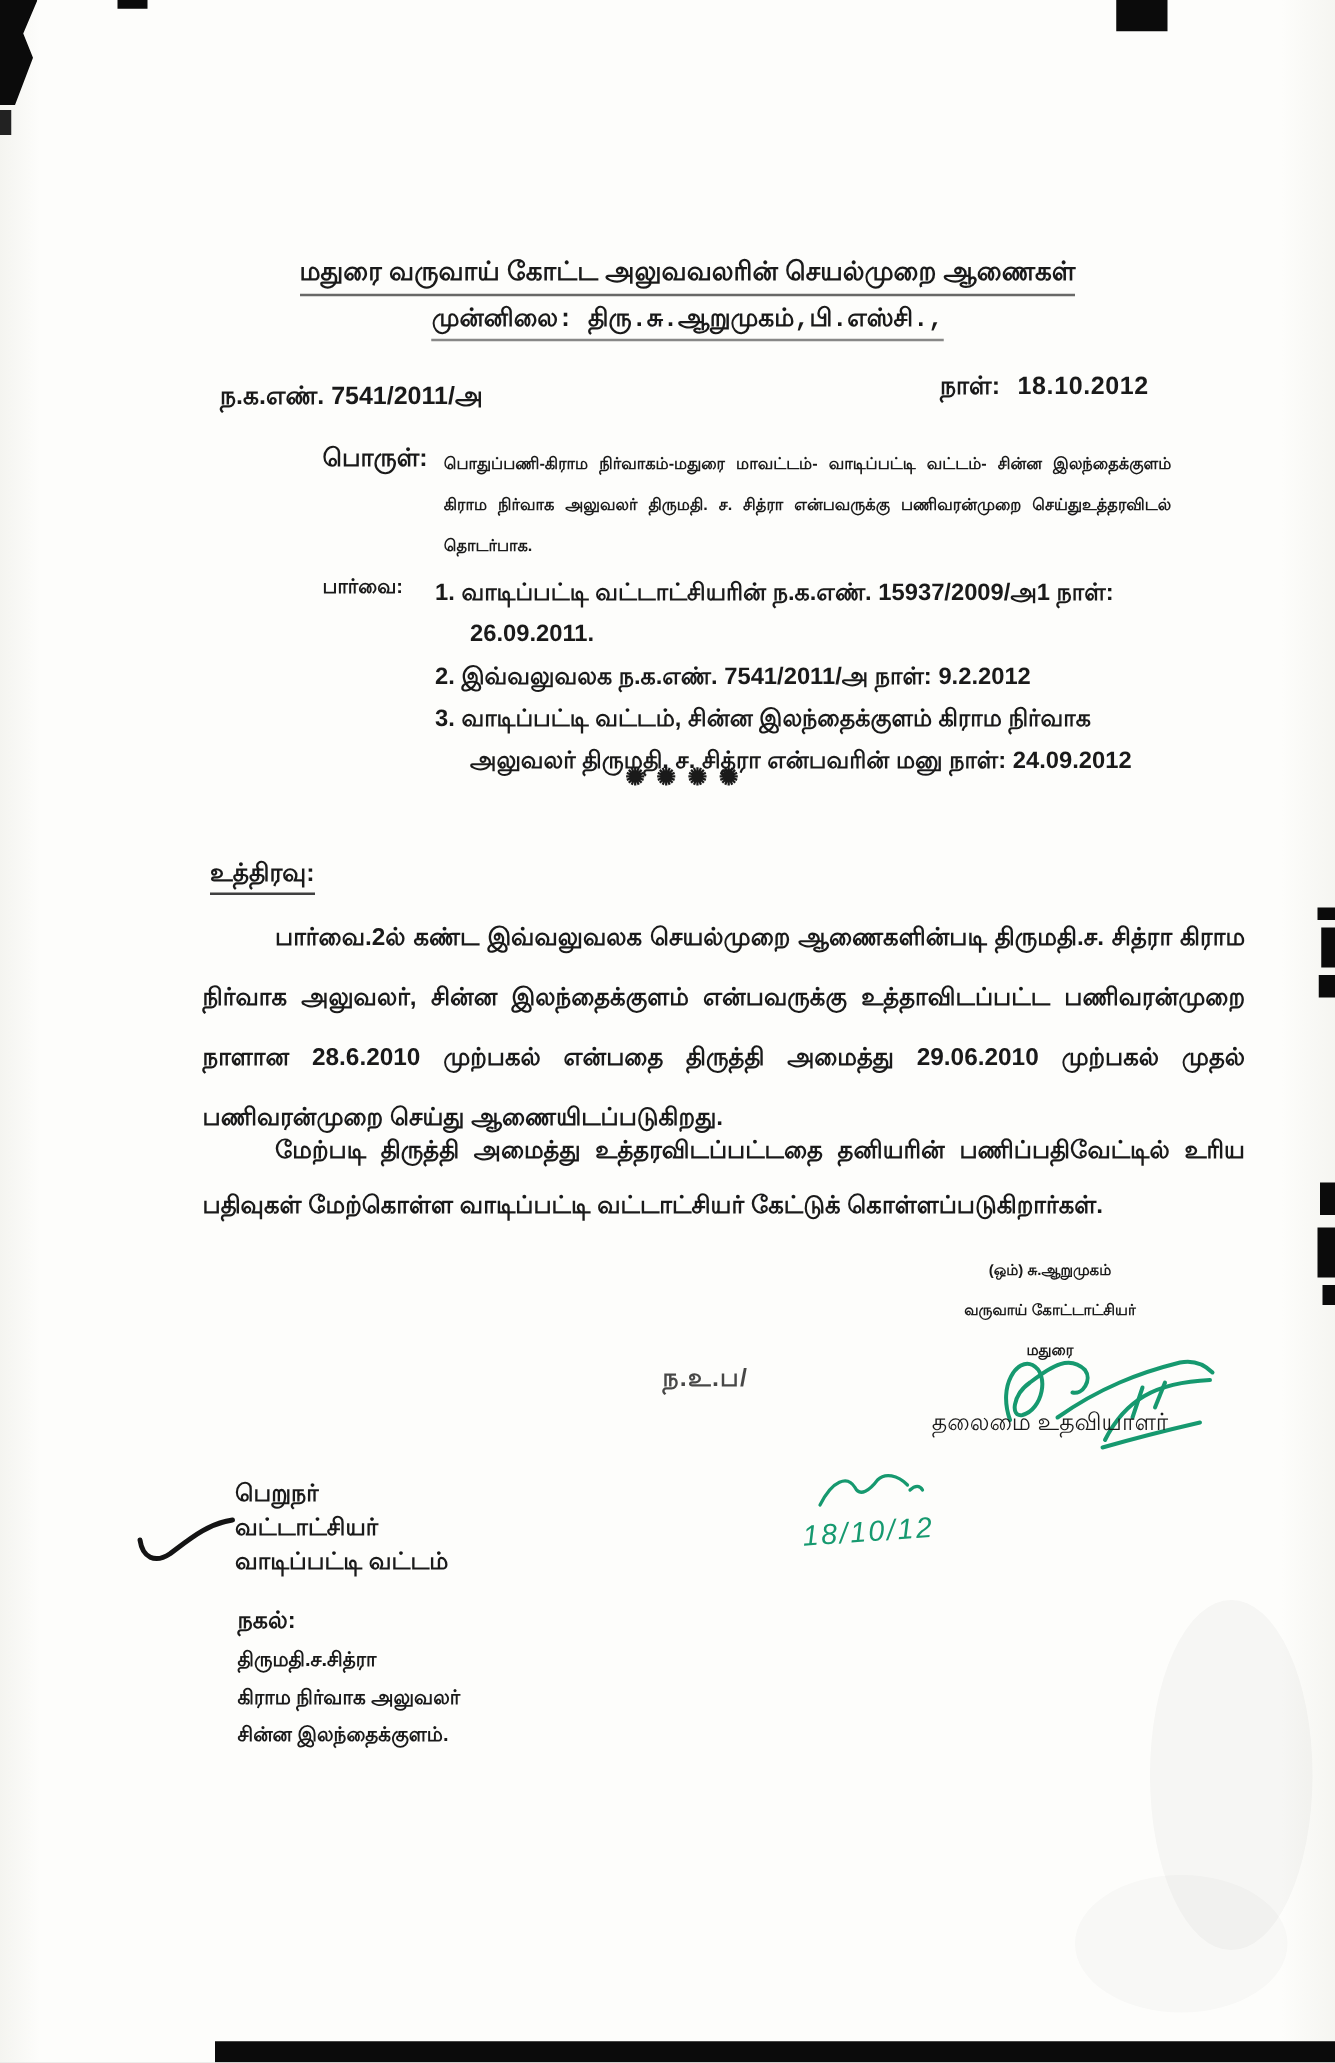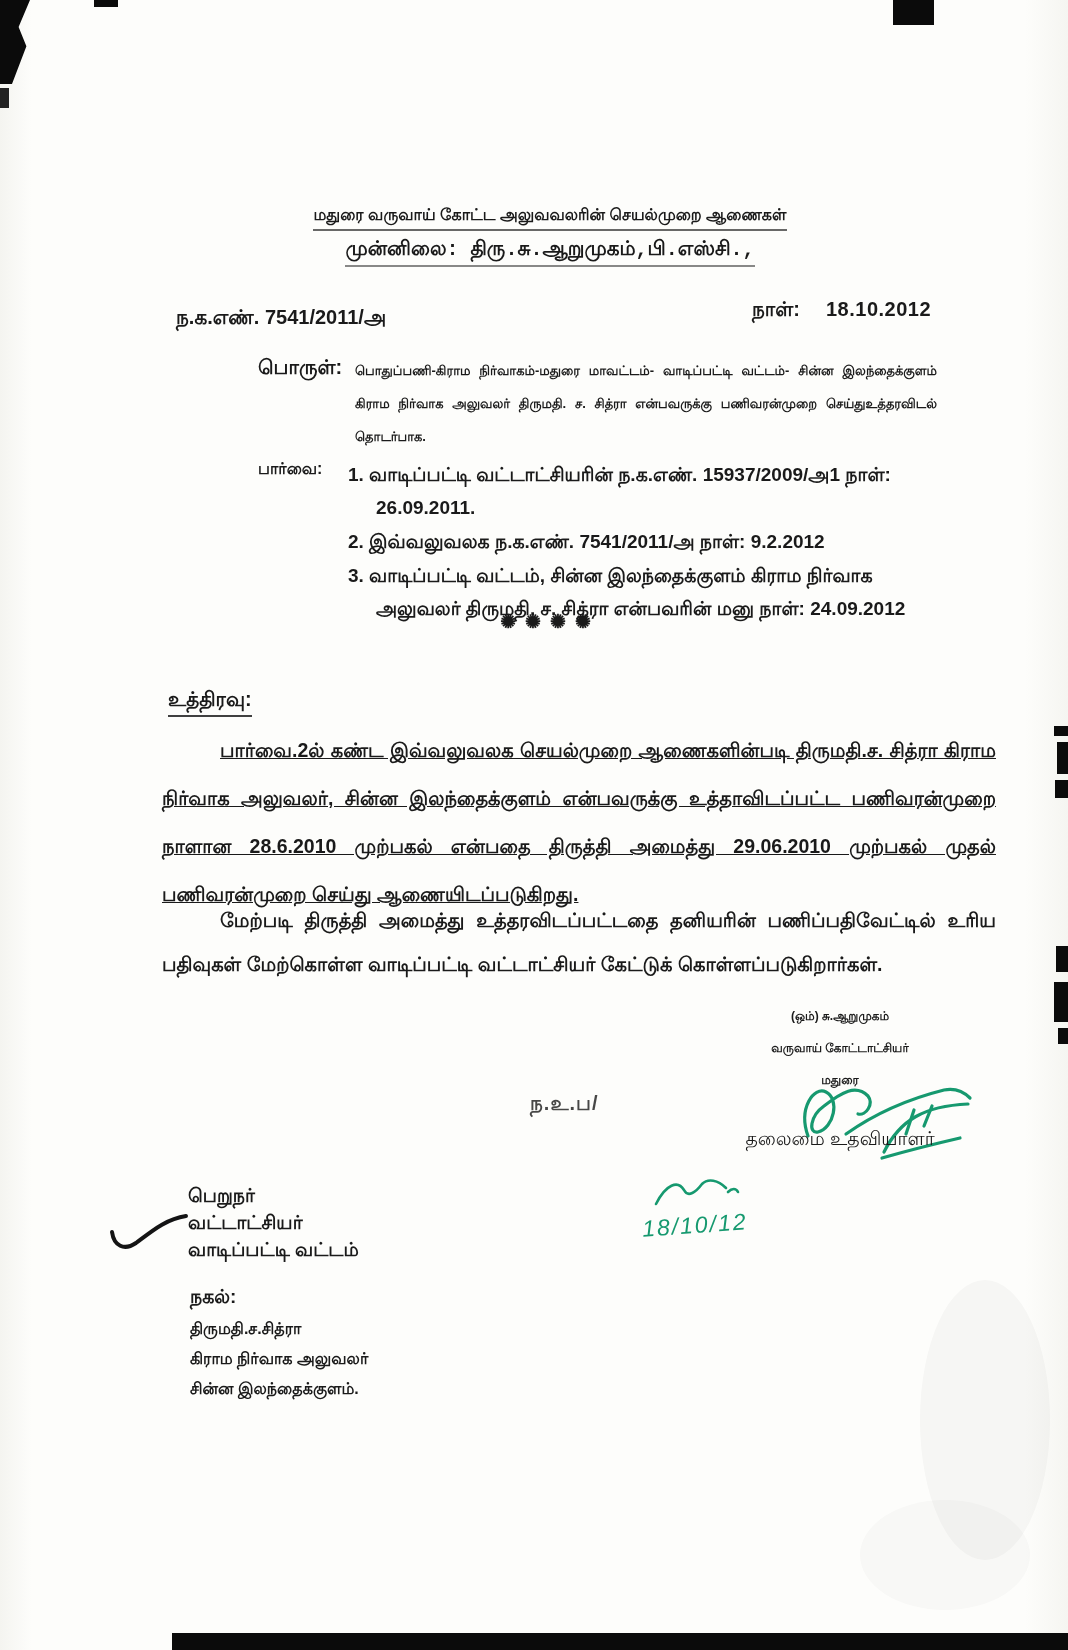--- a/index.html
+++ b/index.html
@@ -10,42 +10,42 @@
     background:linear-gradient(90deg,#f4f4f0 0%,#fdfdfb 3%,#fdfdfb 96%,#f5f5f1 100%);
     font-family:"Liberation Sans",sans-serif;
     color:#1a1a1a;
     overflow:hidden;
   }
   .t{position:absolute;white-space:nowrap;}
   .b{font-weight:700;}
   .underline{border-bottom:2px solid rgba(30,30,30,.85);padding-bottom:2px;}
 
   .header{top:206px;left:180px;width:740px;text-align:center;position:absolute;}
-  .header .line1{font-size:16px;font-weight:700;display:inline-block;border-bottom:2px solid rgba(40,40,40,.7);padding-bottom:3px;}
+  .header .line1{font-size:21px;font-weight:700;display:inline-block;border-bottom:2px solid rgba(40,40,40,.7);padding-bottom:3px;}
   .header .line2{font-size:20px;font-weight:700;display:inline-block;margin-top:7px;border-bottom:2px solid rgba(40,40,40,.55);padding-bottom:3px;font-family:Liberation Mono, monospace;}
 
   .refno{top:306px;left:176px;font-size:20px;}
   .daterow{top:298px;left:752px;font-size:20px;}
-  .daterow .val{margin-left:26px;letter-spacing:.5px;}
+  .daterow .val{margin-left:14px;letter-spacing:.5px;}
 
   .subject-label{top:356px;left:258px;font-size:20px;}
   .subject-text{top:354px;left:355px;width:582px;font-size:13px;line-height:33px;
     font-weight:700;text-align:justify;position:absolute;}
 
   .ref-label{top:460px;left:258px;font-size:16px;}
   .ref-list{top:458px;left:348px;width:608px;font-size:19px;line-height:33px;font-weight:700;position:absolute;}
   .ref-item{padding-left:28px;text-indent:-28px;margin-bottom:1px;}
 
   .separator{top:610px;left:170px;width:760px;text-align:center;font-size:19px;
     letter-spacing:9px;font-weight:700;position:absolute;}
 
   .order-label{top:688px;left:168px;font-size:20px;}
   .para{position:absolute;left:162px;width:834px;font-size:19.5px;font-weight:700;
     text-align:justify;white-space:normal;}
-  .para1{top:726px;line-height:48px;text-indent:58px;text-decoration:underline;}
+  .para1{top:726px;line-height:48px;text-indent:58px;}
   .para2{top:898px;line-height:44px;text-indent:58px;}
 
   .sig-block{top:1000px;left:690px;width:300px;text-align:center;position:absolute;
     font-size:12px;font-weight:700;line-height:32px;}
   .attested{top:1128px;left:700px;width:280px;text-align:center;position:absolute;
     font-size:19px;font-weight:400;}
   .attestation{top:1092px;left:530px;font-size:20px;opacity:.8;letter-spacing:1px;}
 
   .hand-date{top:1212px;left:642px;font-size:23px;color:#16996f;
     transform:rotate(-4deg);font-style:italic;font-weight:400;letter-spacing:2px;}

